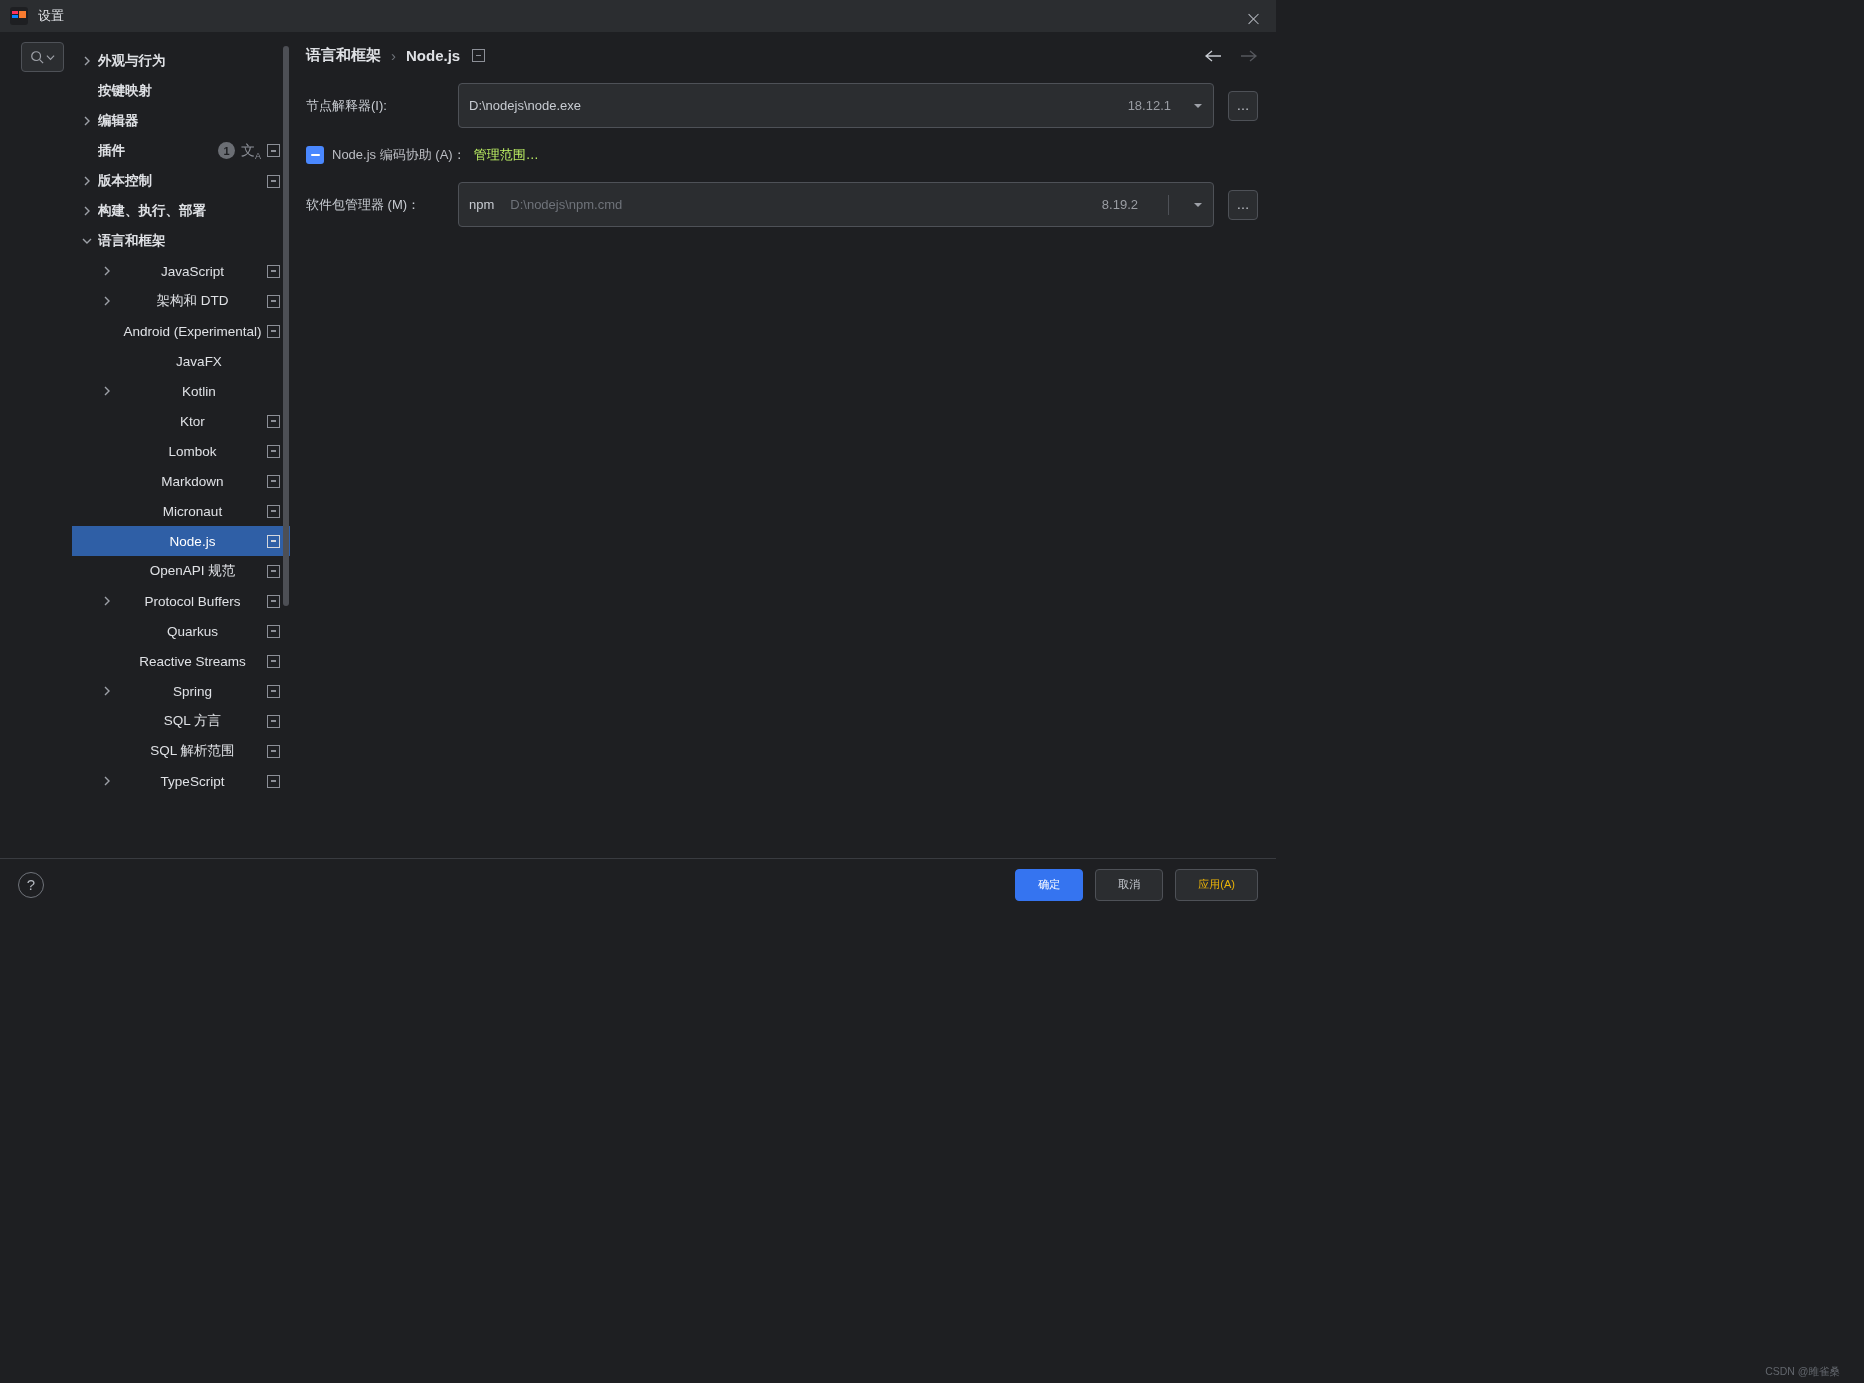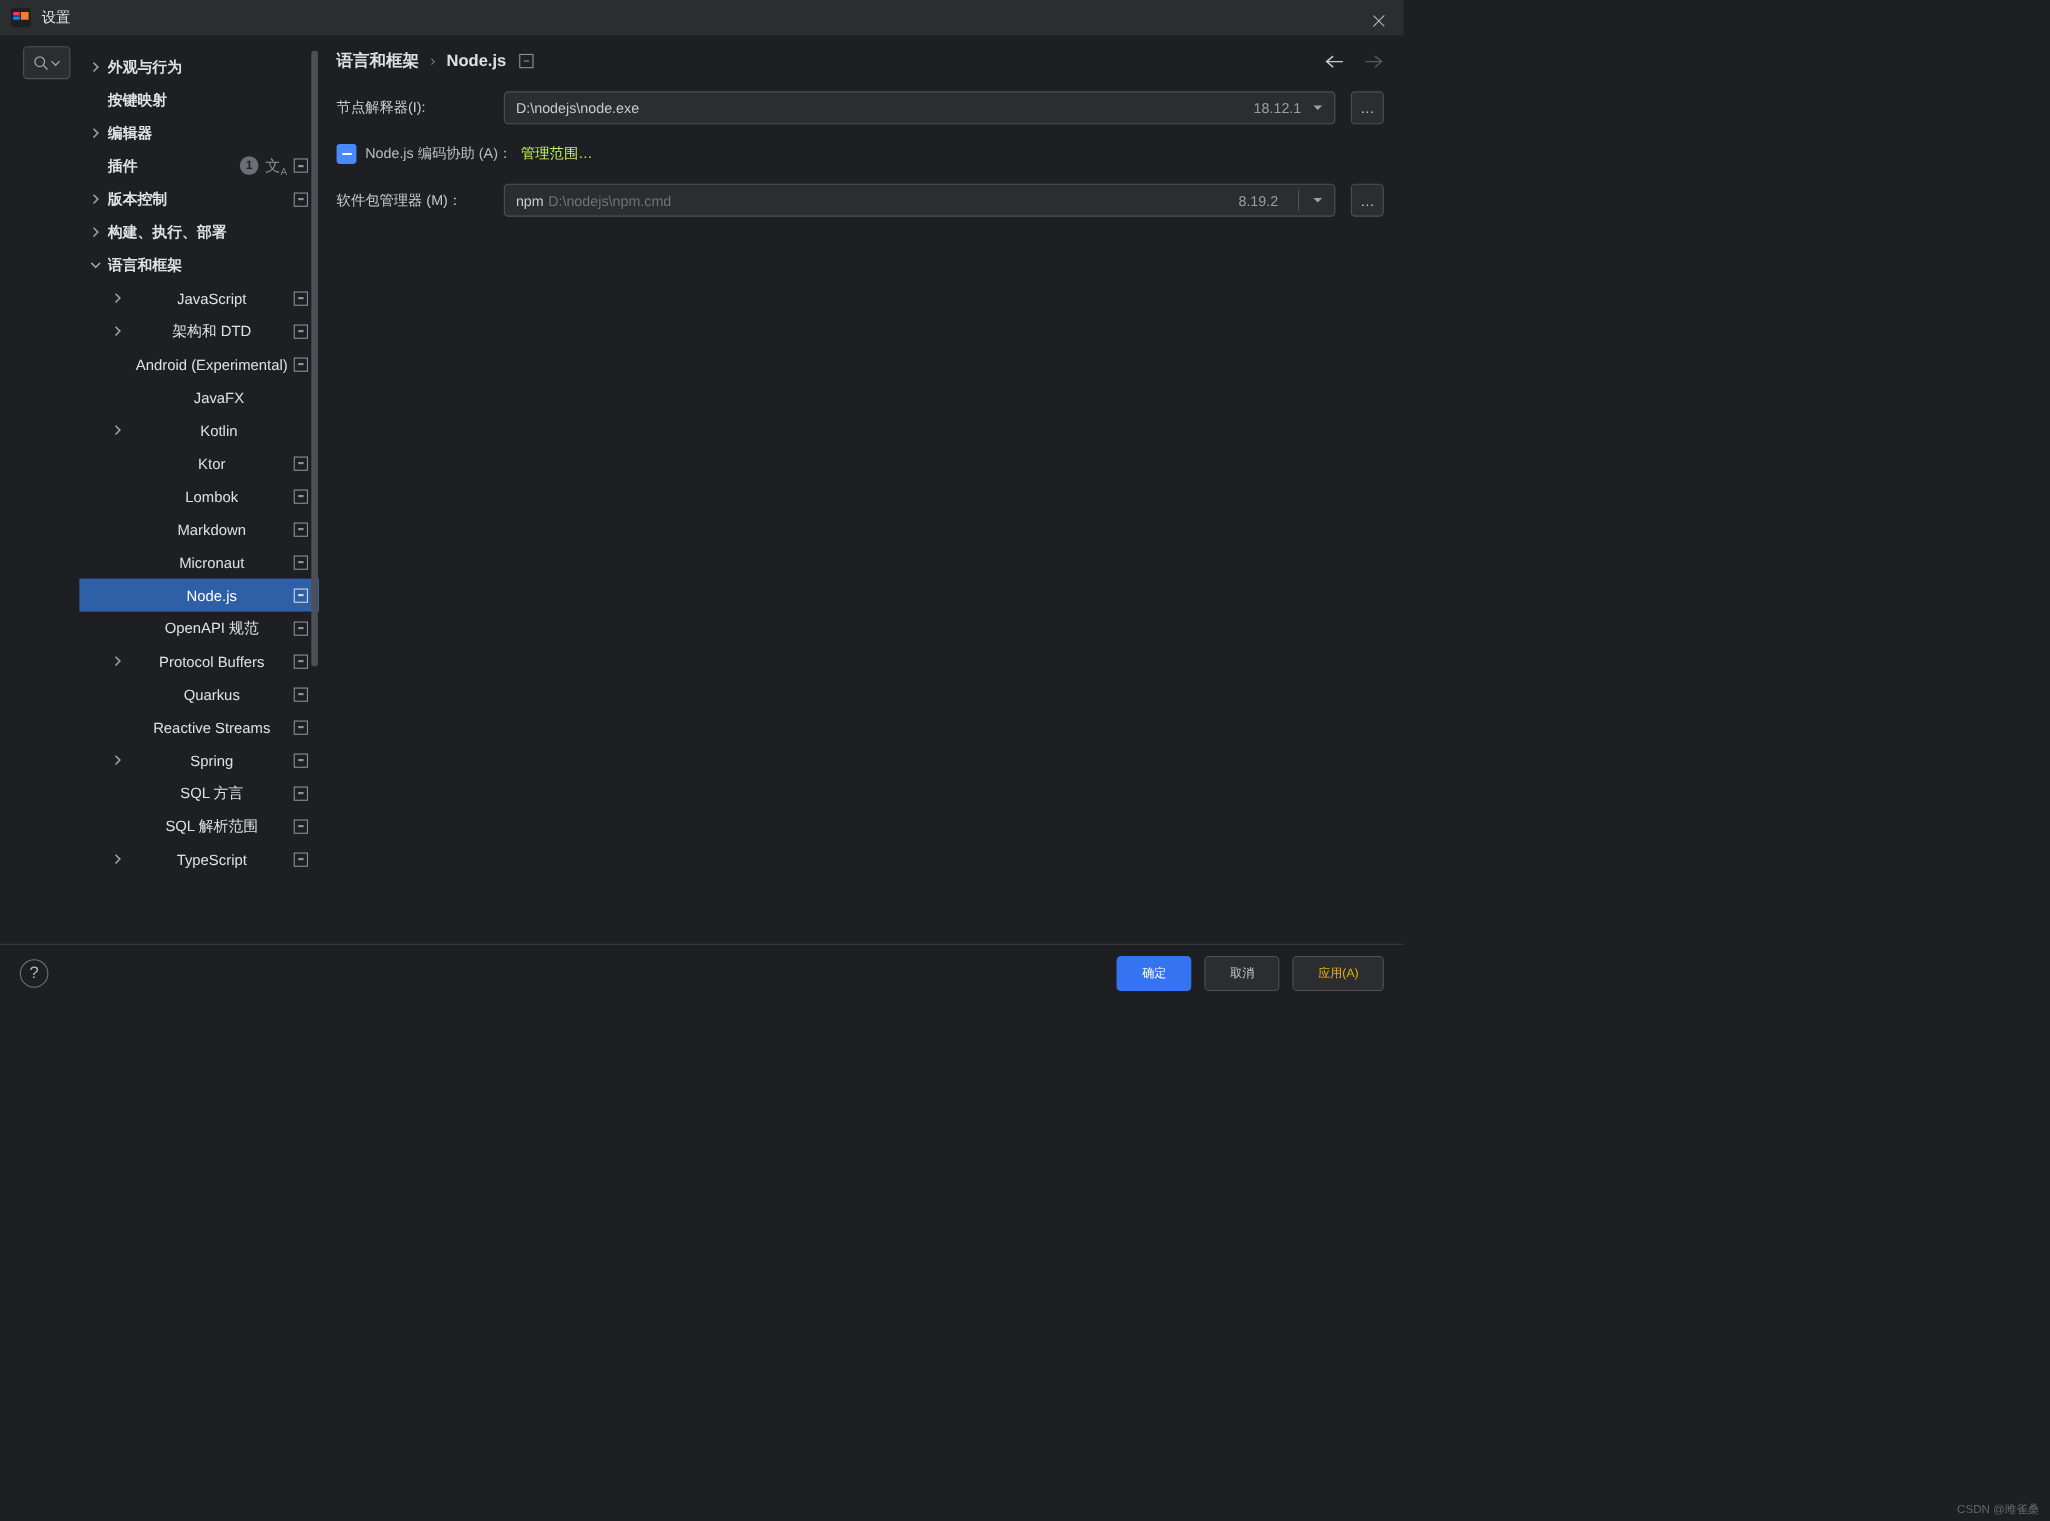--- a/index.html
+++ b/index.html
@@ -83,22 +83,22 @@
   .breadcrumb-row{ display:flex; align-items:center; margin-bottom:18px;}
   .breadcrumb { font-size:15px; color:#dfe1e5; display:flex; align-items:center; gap:10px; flex:1;}
   .breadcrumb .bold{font-weight:600;}
   .nav-arrows{ display:flex; gap:18px; color:#9ea1a8;}
   .nav-arrows .disabled{ color:#56585e;}
   .form-row{
     display:flex; align-items:center; margin-bottom:18px; gap:14px;
   }
   .form-label{ width:138px; color:#c8ccd2; font-size:13px;}
   .combo {
-    flex:1; height:30px; border:1px solid #4e5157; border-radius:4px;
-    background:#2b2d30; display:flex; align-items:center; padding:0 10px; gap:4px;
+    flex:1; height:45px; border:1px solid #4e5157; border-radius:4px;
+    background:#2b2d30; display:flex; align-items:center; padding:0 10px; gap:16px;
   }
   .combo .value{ flex:1; color:#c8ccd2;}
   .combo .hint{ color:#6f737a; margin-right:8px;}
   .combo .version{ color:#9a9da3; margin-right:6px;}
   .combo-drop{ color:#9ea1a8;}
   .btn-more{
     width:30px;height:30px;border:1px solid #4e5157;border-radius:4px;background:#2b2d30;
     display:flex;align-items:center;justify-content:center;color:#c8ccd2;cursor:pointer;
   }
   .link{ color:#bef264; cursor:pointer;}
@@ -116,21 +116,21 @@
   }
   .spacer{flex:1;}
   .btn{
     height:32px;padding:0 22px;border-radius:4px;border:1px solid #4e5157;
     background:#2b2d30;color:#c8ccd2;cursor:pointer;font-size:11px;
     display:flex;align-items:center;justify-content:center;
   }
   .btn.primary{ background:#3574f0; border-color:#3574f0; color:#fff;}
   .btn.disabled{ color:#eab308; cursor:default;}
   .watermark{
-    position:fixed; right:10px; bottom:4px; font-size:10.5px; color:#7f848c; opacity:.7;
+    position:fixed; right:24px; bottom:4px; font-size:10.5px; color:#7f848c; opacity:.7;
   }
 </style>
 </head>
 <body>
 
 <div class="titlebar">
   <svg class="app-icon" viewBox="0 0 18 18">
     <rect x="0" y="0" width="18" height="18" rx="3" fill="#1e1f22"></rect>
     <path d="M2 4h6v3h-6z" fill="#fe315d"></path>
       <path d="M2 8h6v3h-6z" fill="#0a84ff"></path>

